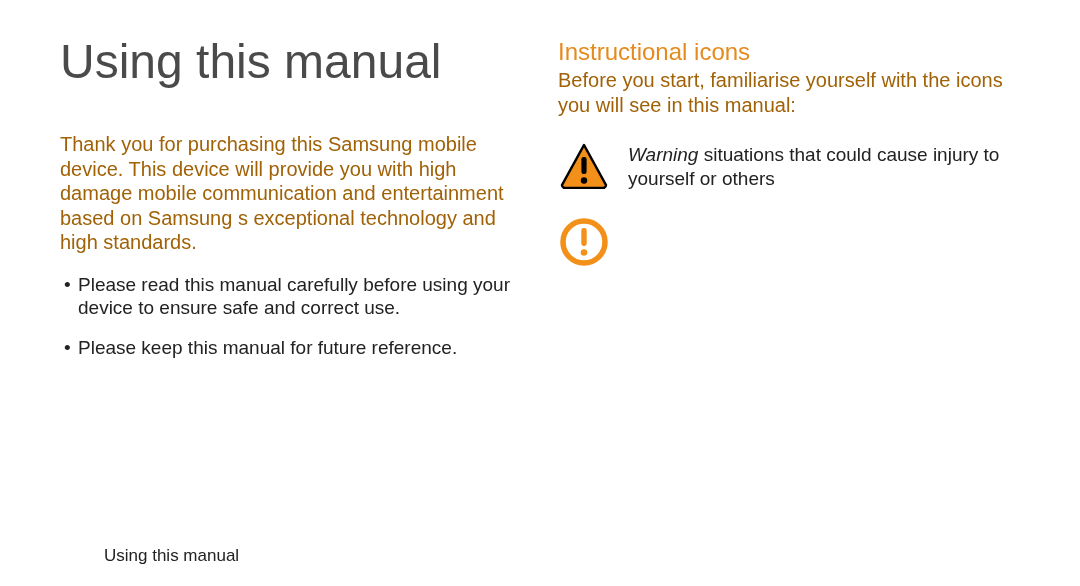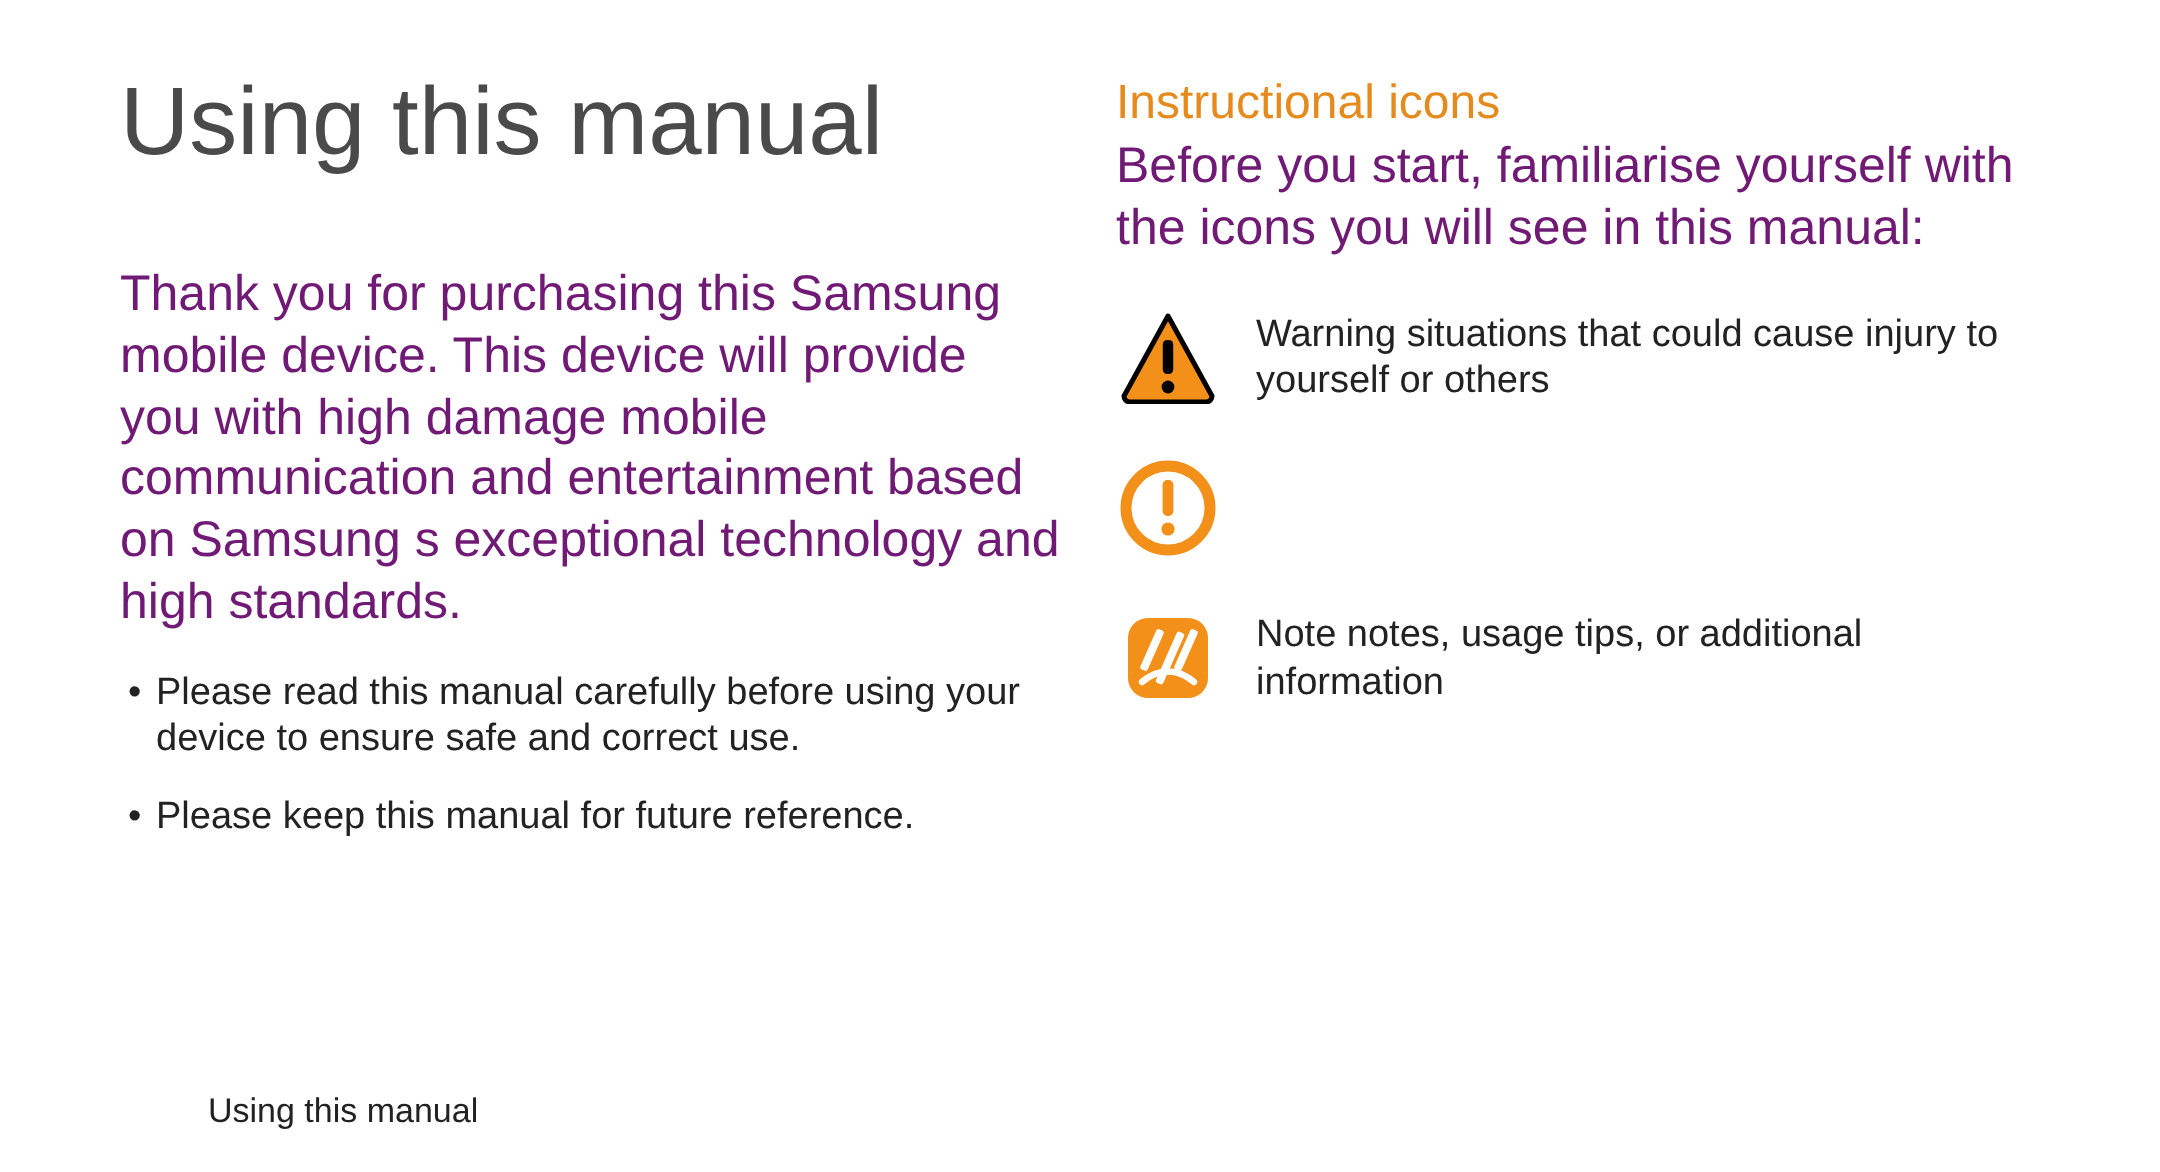--- a/index.html
+++ b/index.html
@@ -37,24 +37,24 @@
     line-height: 1;
   }
   .h2 {
     font-size: 24px;
     font-weight: 400;
     color: #e58a1c; 
     margin: 2px 0 4px 0;
     line-height: 1;
   }
   .p {
-    font-size: 25px;
+    font-size: 20px;
     line-height: 1.23;
     margin: 0 0 18px 0;
-    color: #701a75;
+    color: #a16207;
   }
   .p.tight { margin-bottom: 0; }
 
   ul.bullets {
     margin: 0 0 18px 0;
     padding: 0;
     list-style: none;
   }
   ul.bullets li {
     font-size: 19px;
@@ -84,21 +84,21 @@
     flex: 0 0 52px;
     display: flex;
     justify-content: center;
     align-items: flex-start;
   }
   .icon-text {
     font-size: 19px;
     line-height: 1.23;
     color: #222;
   }
-  .icon-text .lead { font-weight: normal; }
+  .icon-text .lead { font-weight: normal; font-style: italic; }
 
   svg { display: block; }
 
   .footer {
     position: absolute;
     left: 104px;
     bottom: 20px;
     font-size: 17px;
     color: #222;
   }
@@ -142,34 +142,20 @@
         <div class="icon-row">
           <div class="icon-cell">
             <svg width="48" height="48" viewBox="0 0 48 48">
               <circle cx="24" cy="24" r="21" fill="none" stroke="#f29019" stroke-width="5.5"></circle>
               <rect x="21.3" y="10" width="5.4" height="18" rx="2.4" fill="#f29019"></rect>
               <circle cx="24" cy="34.5" r="3.3" fill="#f29019"></circle>
             </svg>
           </div>
         </div>
 
-        <div class="icon-row">
-          <div class="icon-cell">
-            <svg width="46" height="46" viewBox="0 0 46 46">
-              <rect x="3" y="3" width="40" height="40" rx="10" fill="#f29019"></rect>
-              <rect x="13" y="8" width="4" height="22" rx="1.4" fill="#fff" transform="rotate(24 15 19)"></rect>
-              <rect x="22" y="9" width="4" height="28" rx="1.4" fill="#fff" transform="rotate(24 24 23)"></rect>
-              <rect x="30" y="8" width="4" height="22" rx="1.4" fill="#fff" transform="rotate(24 32 19)"></rect>
-              <path d="M10 35 C 18 28, 28 28, 36 35" stroke="#fff" stroke-width="3.2" fill="none" stroke-linecap="round"></path>
-            </svg>
-          </div>
-          <div class="icon-text">
-            <span class="lead">Note</span><span> notes, usage tips, or additional information</span>
-          </div>
-        </div>
 
       </div>
     </div>
 
   </div>
 
   <div class="footer">Using this manual</div>
 </div>
 
 </body></html>

